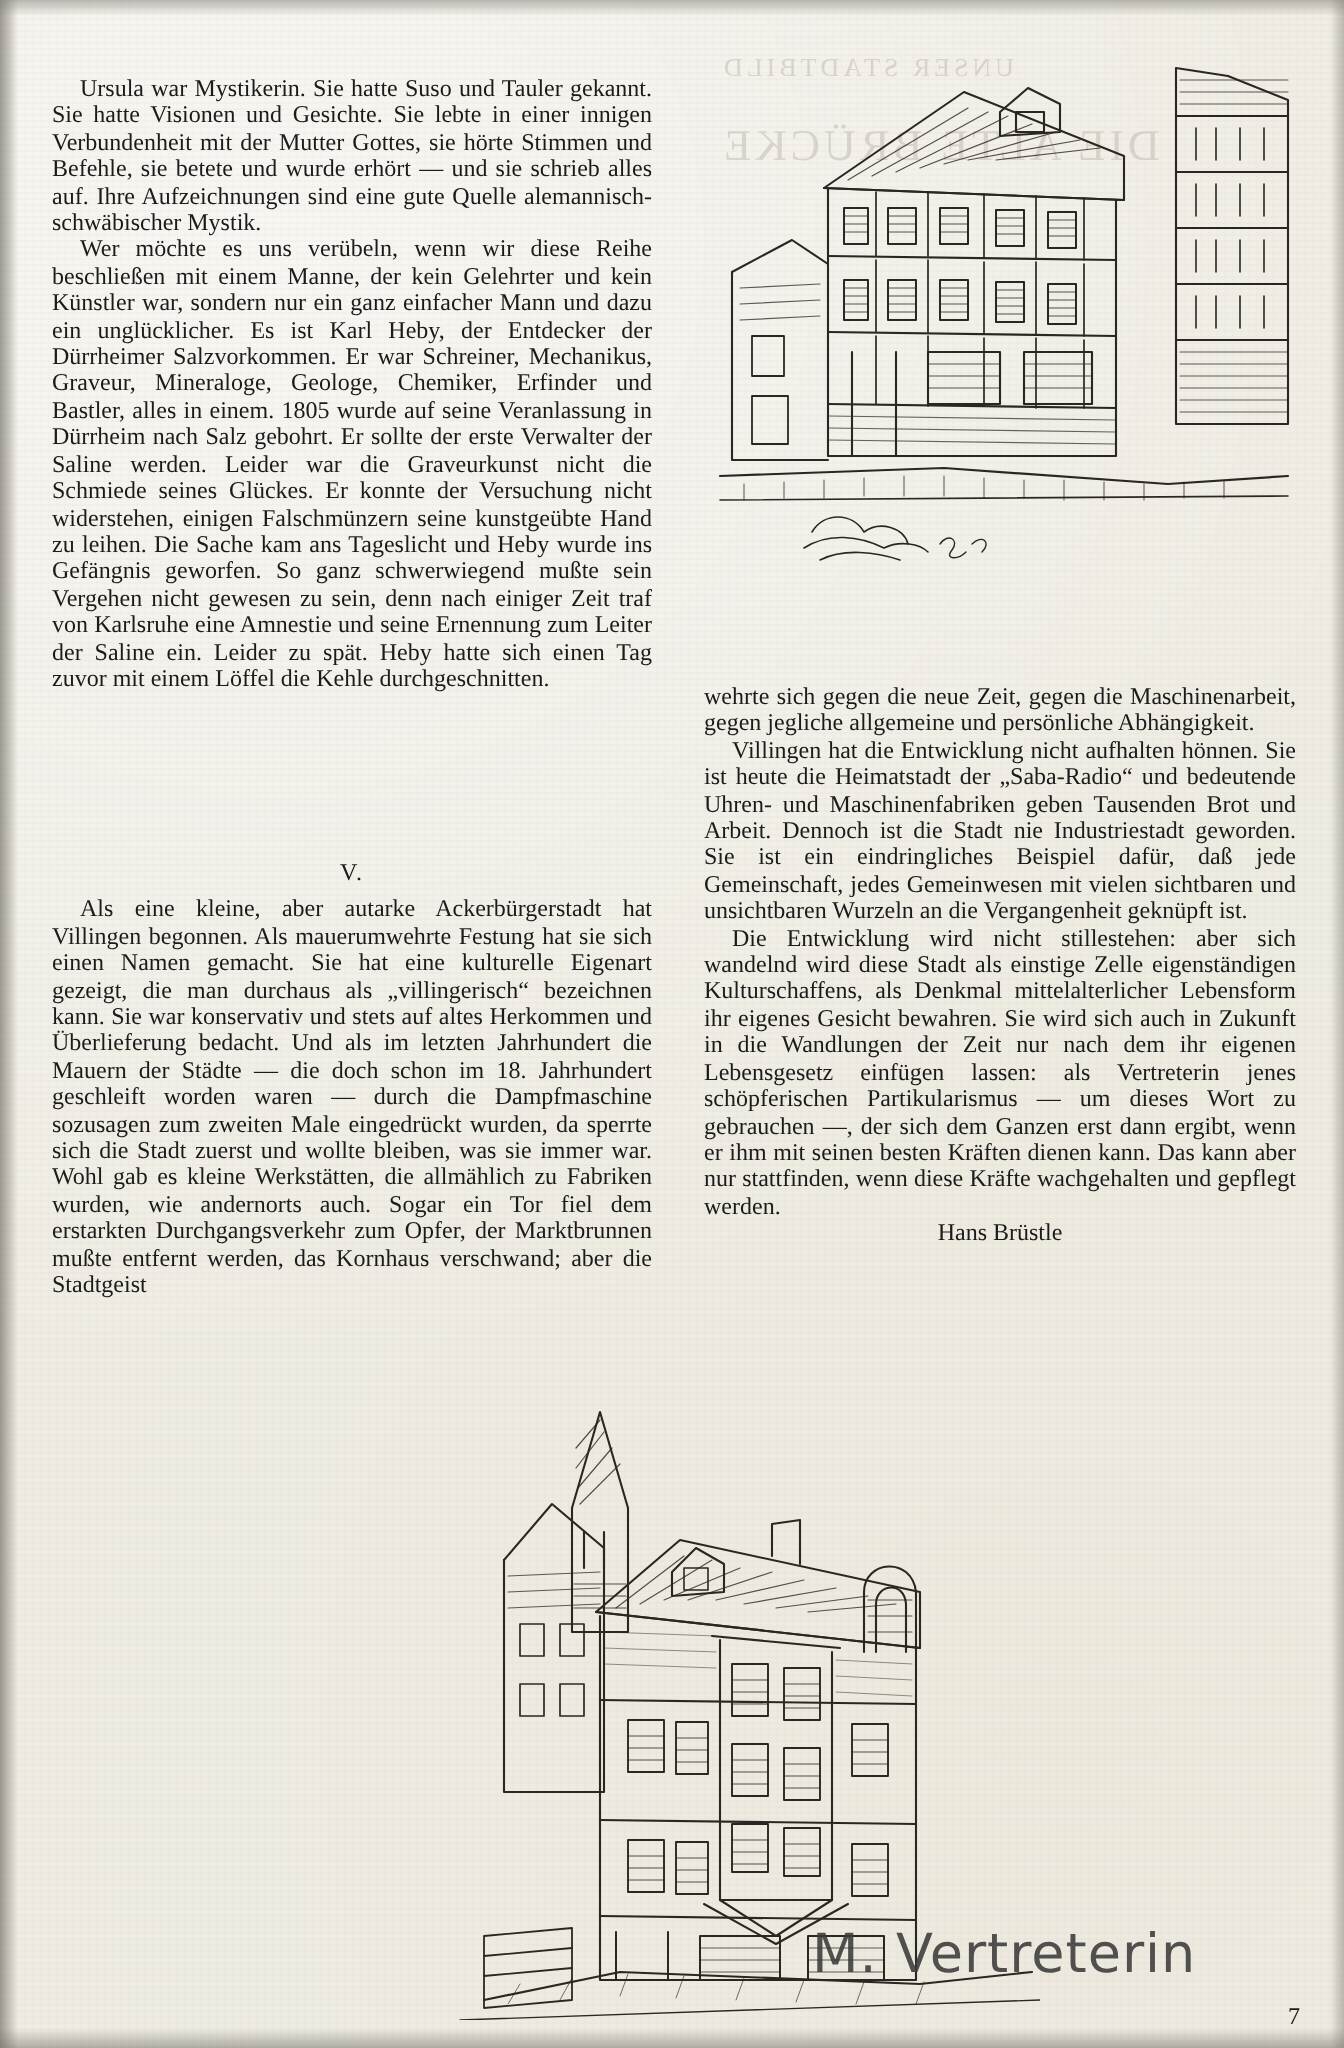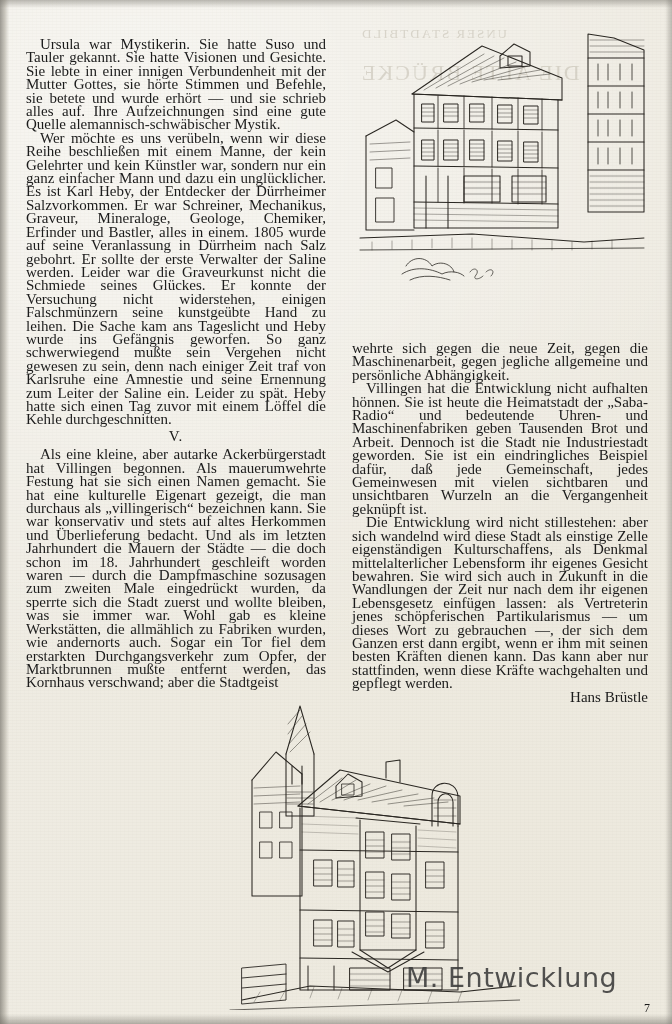--- a/index.html
+++ b/index.html
@@ -55,38 +55,38 @@
   #showthrough-2 {
     left: 360px; top: 60px;
     font-size: 22px;
     transform: scaleX(-1);
   }
 
   .col {
     position: absolute;
     width: 286px;
     text-align: justify;
-    font-size: 15px;
+    font-size: 12px;
     line-height: 13.4px;
     color: #1b1b1b;
     hyphens: manual;
   }
   .col p {
     margin: 0;
     text-indent: 14px;
   }
   .col p.noindent { text-indent: 0; margin-top: 42px; }
   .col .section-num {
     text-align: center;
     text-indent: 0;
     margin: 7px 0 5px 0;
     letter-spacing: 1px;
   }
   .col .signature {
-    text-align: right;
+    text-align: center;
     text-indent: 0;
     margin-top: 0;
   }
 
   #col-left-top  { left: 26px;  top: 38px;  width: 300px; }
   #col-left-mid  { left: 26px;  top: 423px; width: 300px; }
   #col-right     { left: 352px; top: 300px; width: 296px; }
 
   
   #illo-top {
@@ -409,20 +409,20 @@
         </g>
 
         <g stroke-width="0.9">
           <path d="M52 268 L96 264 L96 300 L52 304 Z"></path>
           <path d="M52 278 L96 274 M52 288 L96 284"></path>
         </g>
       </g>
     </svg>
   </div>
 
-  <div id="watermark">M. Entwicklung</div>
+  <div id="watermark">M. Vertreterin</div>
   <div id="page-number">7</div>
 
   <div id="edge-left"></div>
   <div id="edge-top"></div>
   <div id="edge-bottom"></div>
   <div id="edge-right"></div>
 </div>
 
 </body></html>

